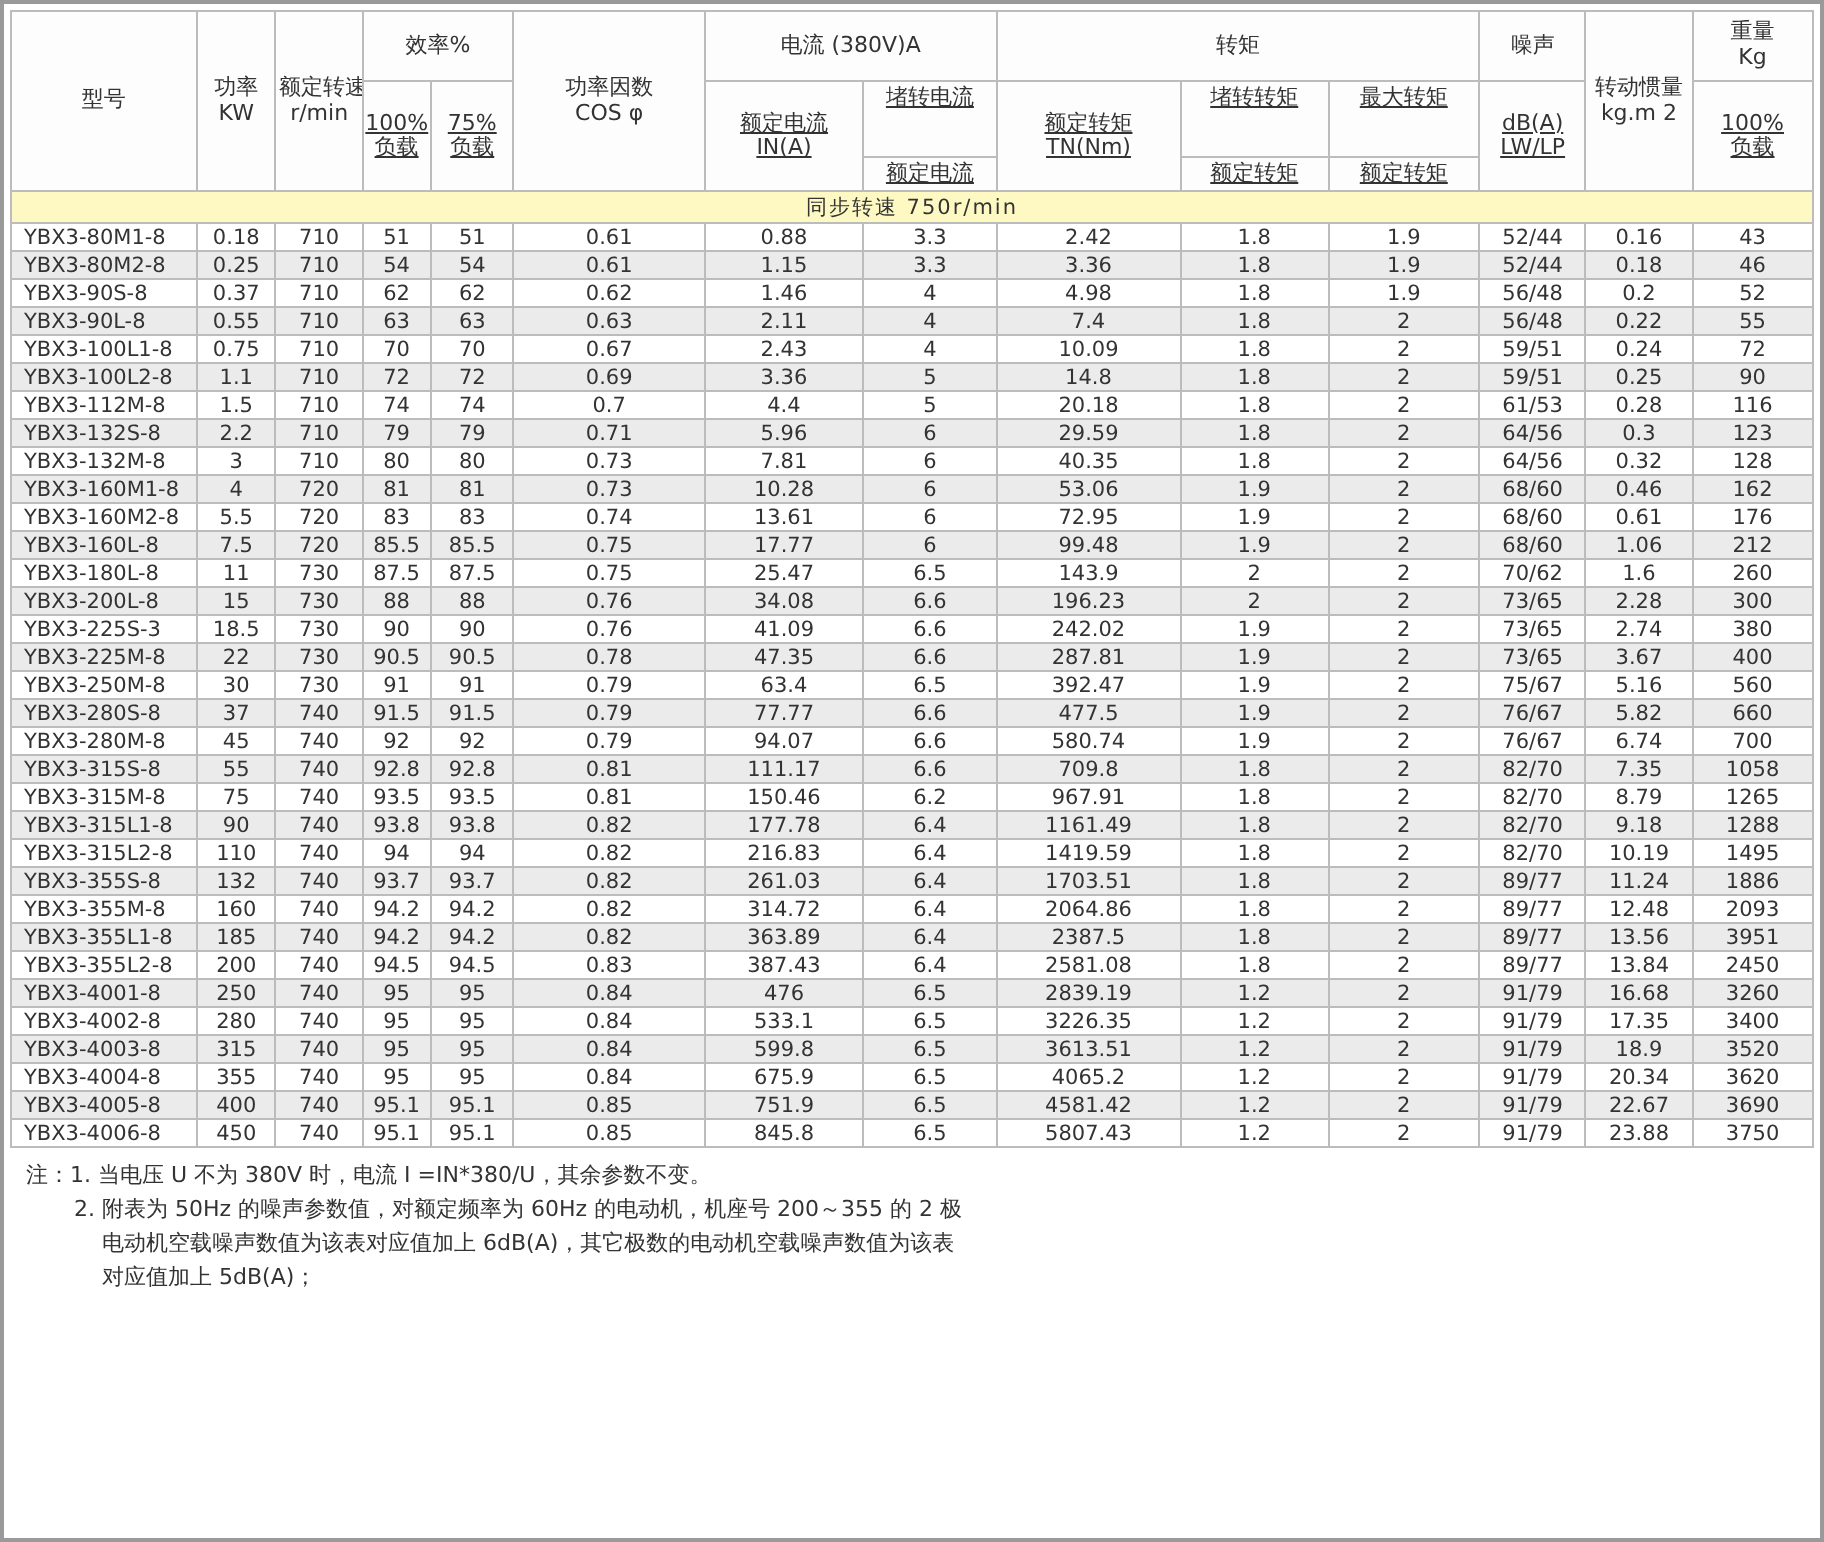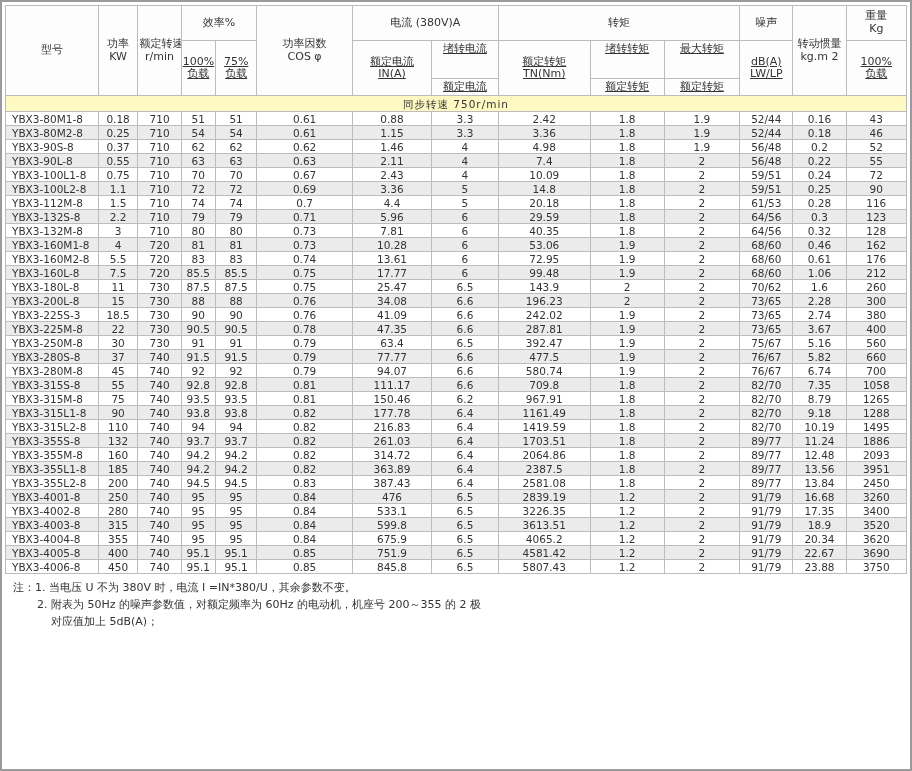--- a/index.html
+++ b/index.html
@@ -667,15 +667,16 @@
           <td>91/79</td>
           <td>23.88</td>
           <td>3750</td>
         </tr>
       </tbody>
   </table>
 
   <div class="notes">
     <div class="note-line note-0">注：1. 当电压 U 不为 380V 时，电流 I =IN*380/U，其余参数不变。</div>
     <div class="note-line note-1">2. 附表为 50Hz 的噪声参数值，对额定频率为 60Hz 的电动机，机座号 200～355 的 2 极</div>
+    <div class="note-line note-2">电动机空载噪声数值为该表对应值加上 6dB(A)，其它极数的电动机空载噪声数值为该表</div>
     <div class="note-line note-3">对应值加上 5dB(A)；</div>
   </div>
 </div>
 
 </body></html>

